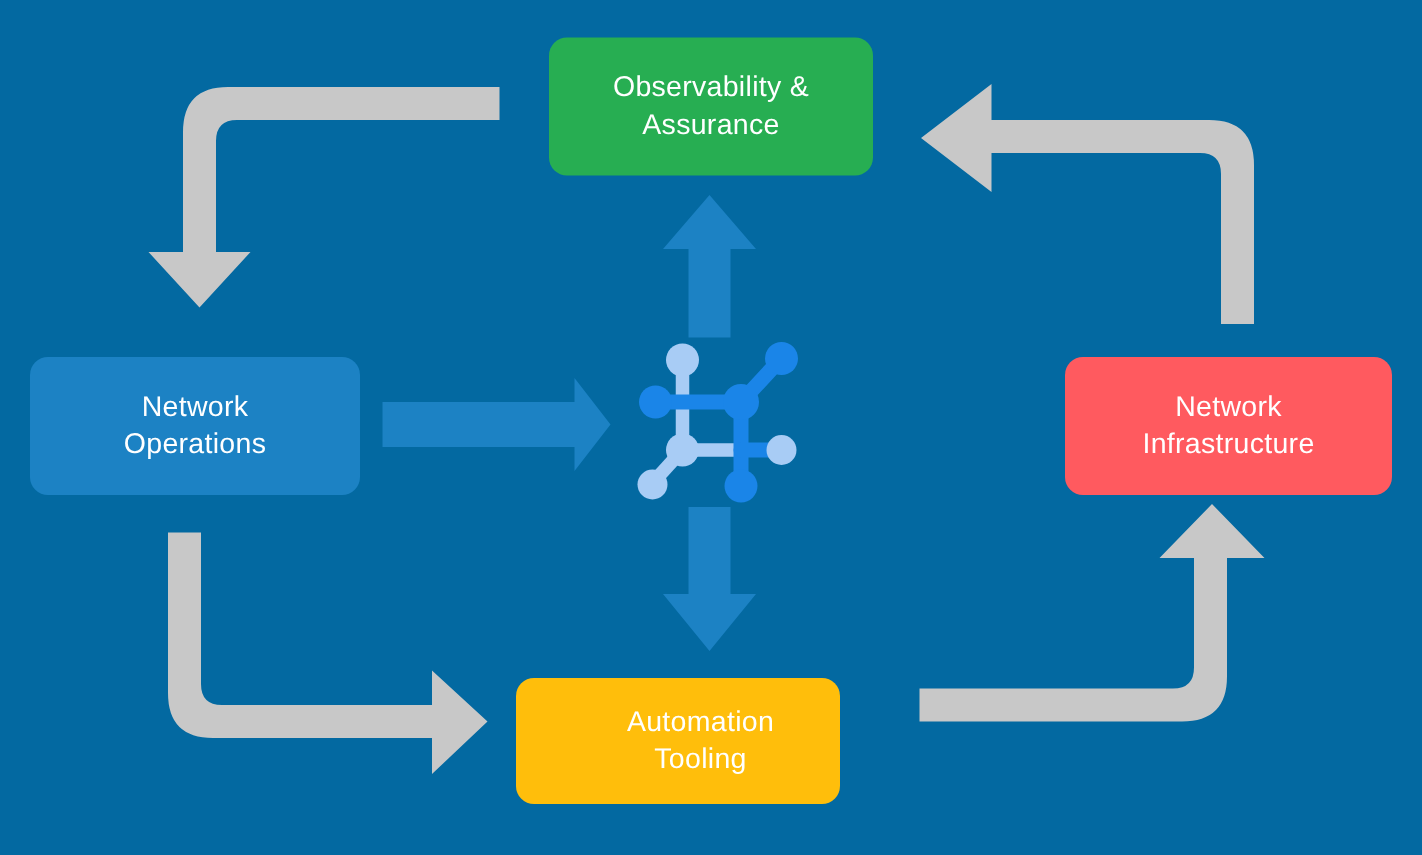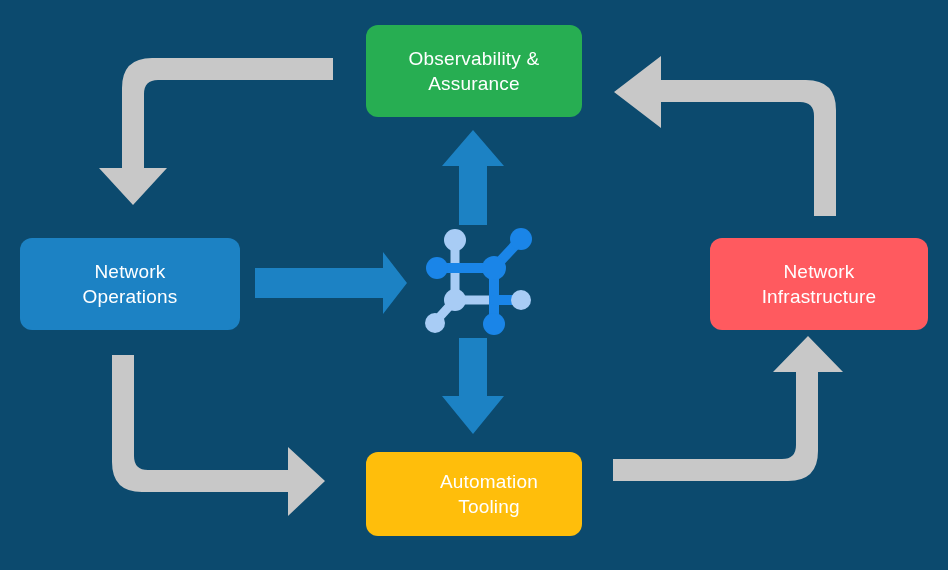--- a/index.html
+++ b/index.html
@@ -11,21 +11,21 @@
   body {
     width: 948px;
     height: 570px;
     overflow: hidden;
     font-family: "Liberation Sans", sans-serif;
   }
   #stage {
     position: relative;
     width: 948px;
     height: 570px;
-    background: #0c4a6e;
+    background: #0369a1;
   }
   .node-box {
     position: absolute;
     border-radius: 12px;
     display: flex;
     align-items: center;
     justify-content: center;
     text-align: center;
     color: #ffffff;
     font-size: 19px;
@@ -40,21 +40,21 @@
   #box-observability {
     left: 366px;  top: 25px;   width: 216px; height: 92px;
   }
   #box-operations {
     left: 20px;   top: 238px;  width: 220px; height: 92px;
   }
   #box-infrastructure {
     left: 710px;  top: 238px;  width: 218px; height: 92px;
   }
   #box-automation {
-    left: 366px;  top: 452px;  width: 216px; height: 84px; padding-left: 40px;
+    left: 344px;  top: 452px;  width: 216px; height: 84px; padding-left: 40px;
   }
   .svg-layer {
     position: absolute;
     left: 0; top: 0;
     width: 948px;
     height: 570px;
     pointer-events: none;
   }
   .icon-layer { pointer-events: none; }
 </style>

